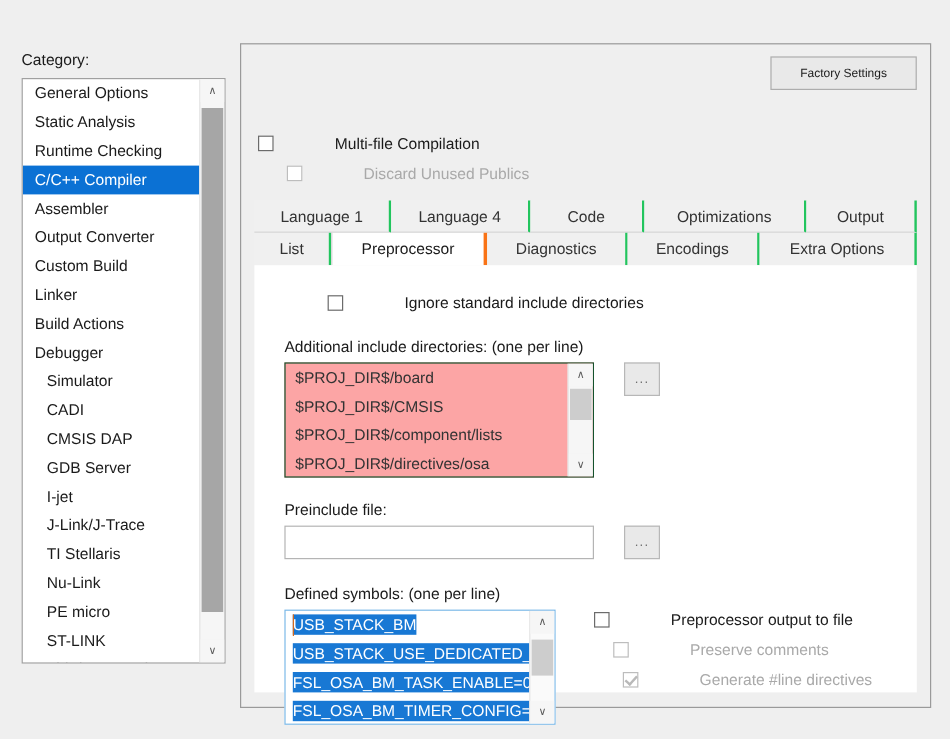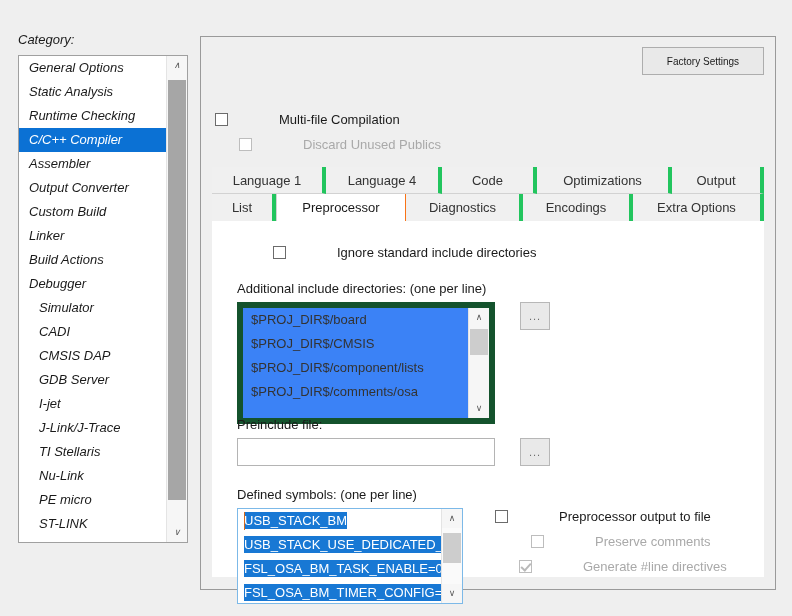--- a/index.html
+++ b/index.html
@@ -14,23 +14,22 @@
     font-size: 13px;
     color: #1a1a1a;
     position: relative;
     overflow: hidden;
   }
 
   
   #category-panel {
     position: absolute;
     left: 18px;
-    top: 32px;
+    top: 42px;
     width: 152px;
-    font-style: italic;
   }
   #category-label {
     font-size: 13px;
     color: #1a1a1a;
     margin-bottom: 7px;
     line-height: 16px;
   }
   #category-listbox {
     position: relative;
     width: 170px;
@@ -166,34 +165,34 @@
     top: 130px;
     width: 552px;
   }
   .tabrow {
     display: flex;
     height: 27px;
   }
   .tab {
     flex: 0 0 auto;
     background: #f0f0f0;
-    border-right: 4px solid #22c55e;
+    border-right: 2px solid #22c55e;
     display: flex;
     align-items: center;
     justify-content: center;
     font-size: 13px;
     color: #333333;
     box-sizing: border-box;
     white-space: nowrap;
     cursor: default;
   }
   .tabrow.row1 .tab { border-bottom: 1px solid #d2d2d2; }
   .tab.active {
     background: #ffffff;
-    border-right: 1px solid #f97316;
+    border-right: 3px solid #f97316;
     border-left: 1px solid #d2d2d2;
     border-bottom: none;
     color: #1a1a1a;
   }
   .tab.first { border-left: none; }
 
   
   #tab-content {
     position: absolute;
     left: 11px;
@@ -210,23 +209,23 @@
   }
 
   #ignore-std-row { position: absolute; left: 25px; top: 24px; padding-left: 36px; }
 
   #incdir-label { position: absolute; left: 25px; top: 60px; }
   #incdir-box {
     position: absolute;
     left: 25px;
     top: 81px;
     width: 258px;
-    height: 122px;
-    border: 6px solid #14532d;
-    background: #3b82f6;
+    height: 96px;
+    border: 1px solid #14532d;
+    background: #fca5a5;
     box-sizing: border-box;
     overflow: hidden;
   }
   .listline {
     height: 24px;
     line-height: 24px;
     padding-left: 8px;
     font-size: 13px;
     color: #333333;
     white-space: nowrap;
@@ -301,21 +300,21 @@
     position: absolute;
     left: 6px;
     top: 3px;
     width: 1px;
     height: 18px;
     background: #d46a1e;
   }
 
   #ppout-group { position: absolute; left: 283px; top: 288px; }
   #ppout-row { margin-bottom: 9px; }
-  #preserve-row { margin-left: 36px; margin-bottom: 9px; }
+  #preserve-row { margin-left: 16px; margin-bottom: 9px; }
   #genline-row { margin-left: 24px; }
 </style>
 </head>
 <body>
 
 <div id="category-panel">
   <div id="category-label">Category:</div>
   <div id="category-listbox">
     <div id="category-items">
         <div class="cat-item">General Options</div>
@@ -386,21 +385,21 @@
       <span class="cblabel">Ignore standard include directories</span>
     </div>
 
     <div id="incdir-label" class="field-label">Additional include directories: (one per line)</div>
 
     <div id="incdir-box">
       <div id="incdir-lines">
           <div class="listline">$PROJ_DIR$/board</div>
           <div class="listline">$PROJ_DIR$/CMSIS</div>
           <div class="listline">$PROJ_DIR$/component/lists</div>
-          <div class="listline">$PROJ_DIR$/comments/osa</div>
+          <div class="listline">$PROJ_DIR$/directives/osa</div>
         </div>
       <div class="vscroll light">
         <div class="arrow up">∧</div>
         <div class="thumb" style="top:21px;height:26px;"></div>
         <div class="arrow down">∨</div>
       </div>
     </div>
 
     <button id="incdir-browse" class="browse-btn">...</button>
 

